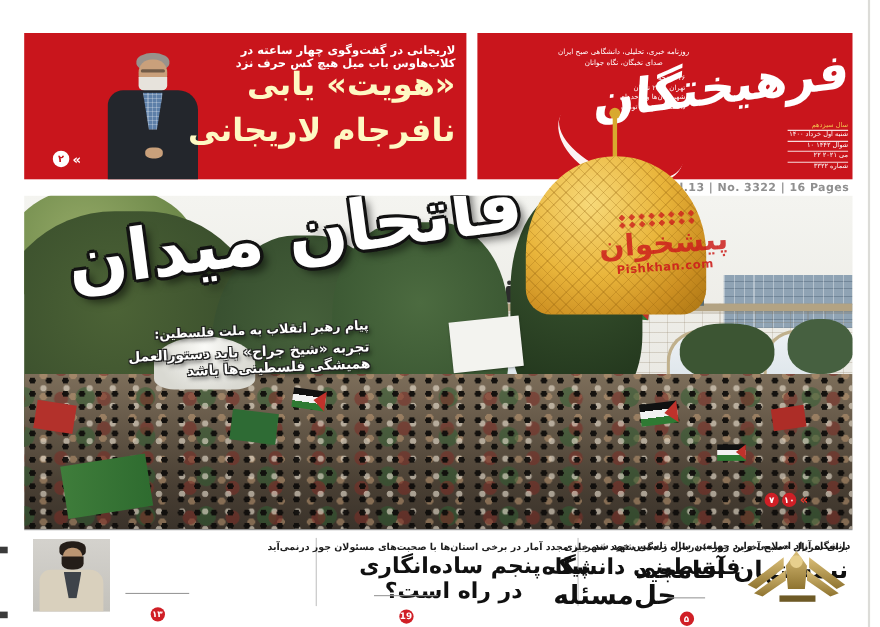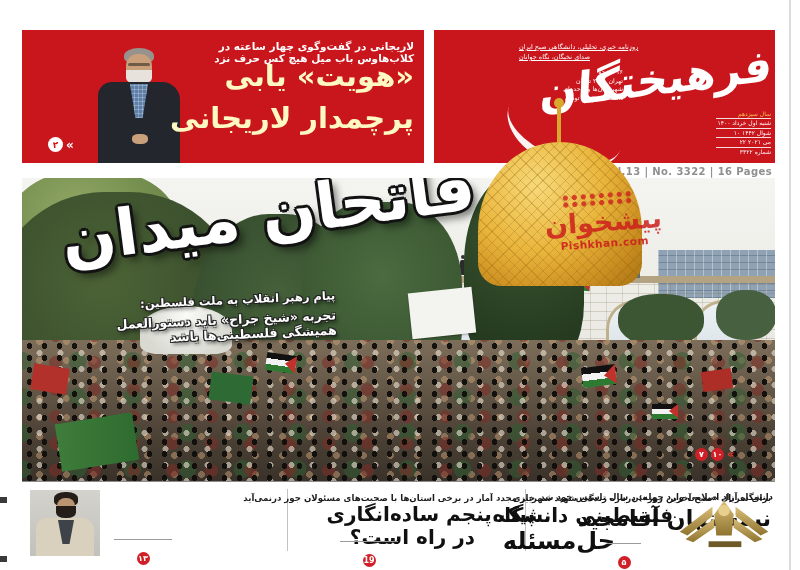--- a/index.html
+++ b/index.html
@@ -33,21 +33,21 @@
   .fig .glasses{position:absolute;left:42px;top:15px;width:22px;height:3px;background:rgba(40,35,30,.55);border-radius:2px;}
   .fig .beard{position:absolute;left:40px;top:22px;width:26px;height:14px;background:#e7e3dc;border-radius:0 0 45% 45%;}
   .fig .suit{position:absolute;left:12px;top:34px;width:82px;height:82px;background:#23262c;border-radius:14px 18px 0 0;}
   .fig .shirt{position:absolute;left:44px;top:36px;width:18px;height:34px;background:#5d7fa8;
               background-image:repeating-linear-gradient(0deg,rgba(255,255,255,.25) 0 1px,transparent 1px 4px),
                                repeating-linear-gradient(90deg,rgba(255,255,255,.25) 0 1px,transparent 1px 4px);
               clip-path:polygon(0 0,100% 0,70% 100%,30% 100%);}
   .fig .hands{position:absolute;left:46px;top:86px;width:16px;height:10px;background:#c9a07b;border-radius:40%;}
 
   
-  .tagline{right:136px;top:13px;width:120px;color:#fff;font-size:6.5px;line-height:9px;text-align:left;text-decoration:underline;}
+  .tagline{right:148px;top:13px;width:120px;color:#fff;font-size:6.5px;line-height:9px;text-align:center;}
   .pricebox{right:152px;top:38px;width:120px;color:#fff;font-size:6.3px;line-height:8.5px;text-align:right;}
   .logo-fa{right:2px;top:22px;width:210px;color:#fff;font-size:44px;font-weight:700;text-align:center;
            transform:rotate(-7deg) skewX(-10deg);letter-spacing:-3px;}
   .swash{right:150px;top:58px;width:120px;height:70px;border:0 solid transparent;border-bottom:8px solid #fff;
          border-radius:50%;transform:rotate(22deg);opacity:.95;}
   .datebox{right:4px;bottom:7px;width:55px;}
   .datebox .row{color:#fff;font-size:6px;line-height:8.5px;text-align:right;border-bottom:1px solid rgba(255,255,255,.85);
                 white-space:nowrap;overflow:hidden;}
   .datebox .row.first{color:#f2c14e;}
   .folio{top:166px;right:28px;color:#8f8f8f;font-size:10px;letter-spacing:.4px;direction:ltr;font-weight:700;}
@@ -171,21 +171,21 @@
       <div class="hair"></div>
         <div class="face"></div>
         <div class="glasses"></div>
       <div class="beard"></div>
         <div class="suit"></div>
         <div class="shirt"></div>
         <div class="hands"></div>
     </div>
     <div class="abs lead-kicker rtl">لاریجانی در گفت‌وگوی چهار ساعته در کلاب‌هاوس باب میل هیچ کس حرف نزد</div>
     <div class="abs lead-hl l1 rtl">«هویت» یابی</div>
-    <div class="abs lead-hl l2 rtl">پرچمدار لاریجانی</div>
+    <div class="abs lead-hl l2 rtl">نافرجام لاریجانی</div>
     <div class="abs lead-badge badge-row">
       <span class="circ white">۲</span>
       <span class="chev-w">«</span>
     </div>
   </div>
 
   <div class="abs mast-block">
     <div class="abs tagline rtl">روزنامه خبری، تحلیلی، دانشگاهی صبح ایران</div>
     <div class="abs tagline rtl" style="top:23px">صدای نخبگان، نگاه جوانان</div>
     <div class="abs pricebox rtl">

